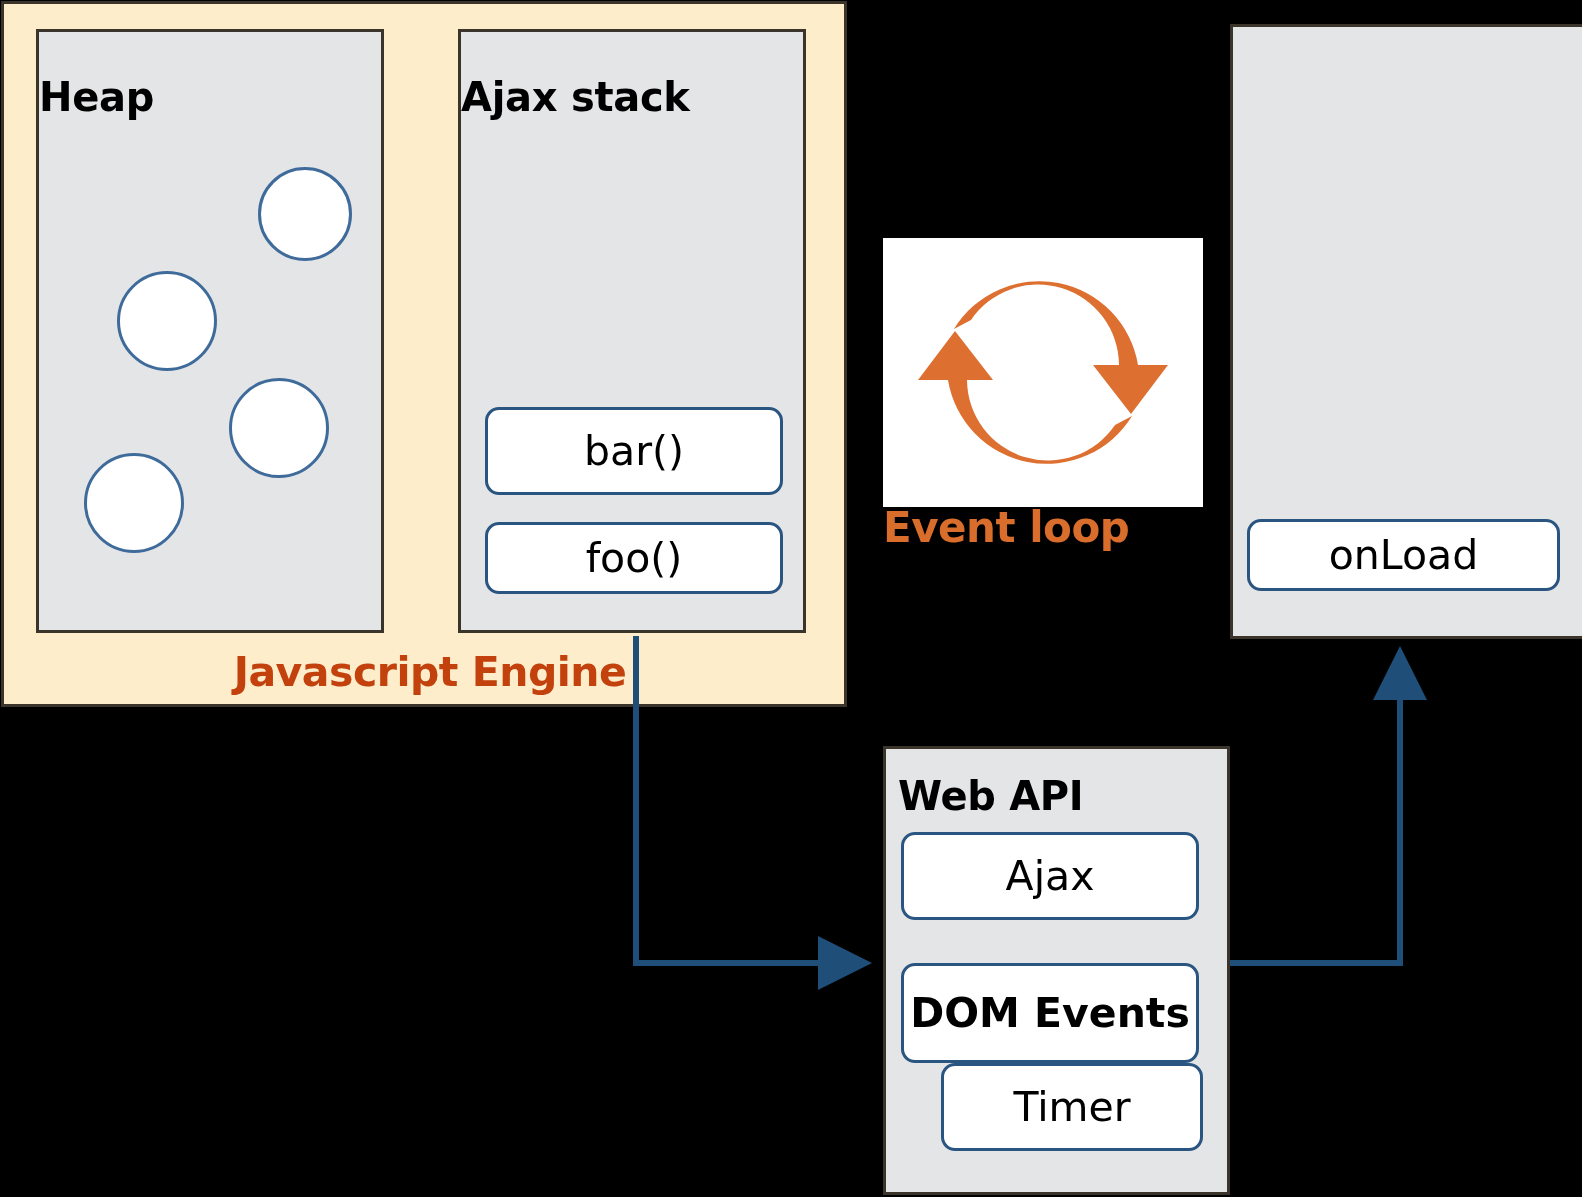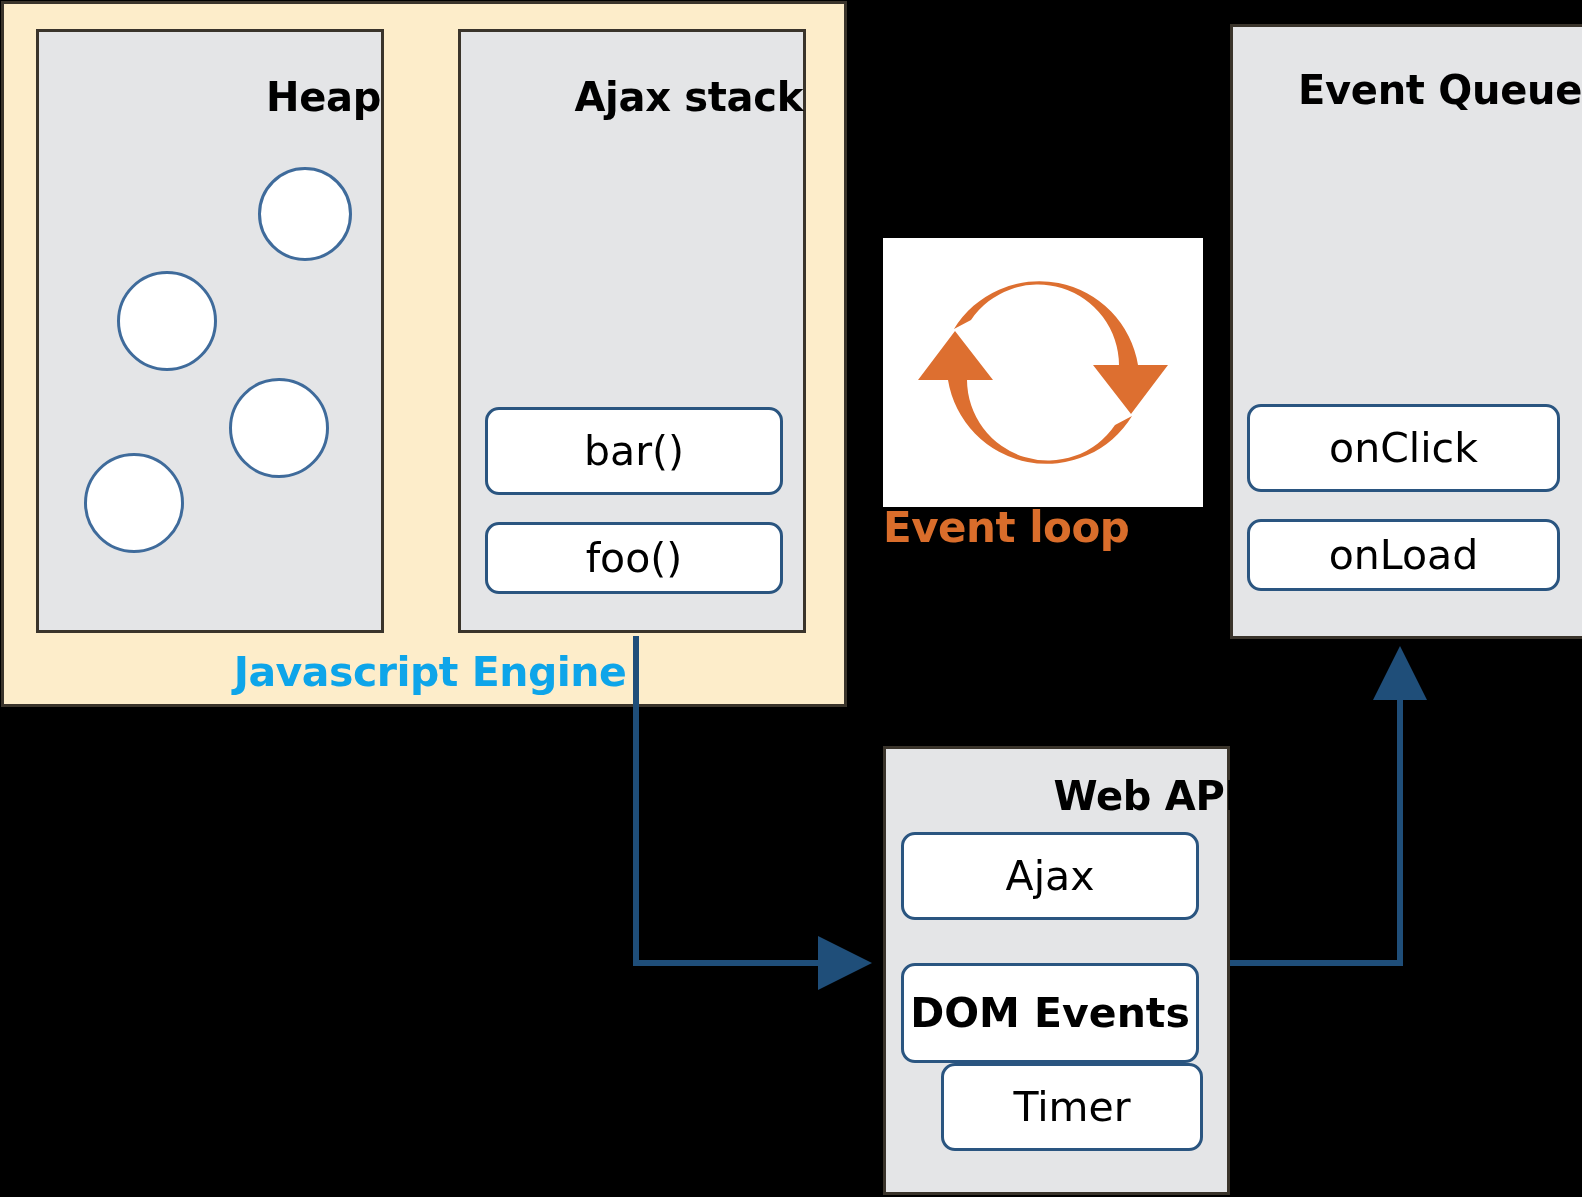--- a/index.html
+++ b/index.html
@@ -28,36 +28,36 @@
     box-sizing: border-box;
   }
   .js-engine-label {
     position: absolute;
     left: 1px;
     top: 648px;
     width: 858px;
     text-align: center;
     font-size: 41px;
     font-weight: bold;
-    color: #0ea5e9;
+    color: #c2410c;
     letter-spacing: -0.5px;
   }
 
   
   .grey-box {
     position: absolute;
     background: #E4E5E7;
     border: 3px solid #3A342B;
     box-sizing: border-box;
   }
   .box-title {
     position: absolute;
     left: 0;
     width: 100%;
-    text-align: right;
+    text-align: left;
     font-size: 40px;
     font-weight: bold;
     color: #000000;
     letter-spacing: -0.3px;
   }
 
   
   #heap-box { left: 36px; top: 29px; width: 348px; height: 604px; }
   #heap-title { top: 42px; }
   .heap-circle {
@@ -165,22 +165,20 @@
                L 72 93
                L 110 142
                L 84 142
                A 81 81 0 0 0 232 187
                Z" fill="#DD6F30"></path>
     </svg>
   </div>
   <div id="eventloop-label">Event loop</div>
 
   <div class="grey-box" id="eventqueue-box">
-    <div class="box-title" id="eventqueue-title">Event Queue</div>
-    <div class="frame-item" style="left:14px; top:377px; width:313px; height:88px;">onClick</div>
     <div class="frame-item" style="left:14px; top:492px; width:313px; height:72px;">onLoad</div>
   </div>
 
   <div class="grey-box" id="webapi-box">
     <div class="box-title" id="webapi-title">Web API</div>
     <div class="frame-item" style="left:15px; top:83px; width:298px; height:88px;">Ajax</div>
     <div class="frame-item" style="left:15px; top:214px; width:298px; height:100px;font-weight:bold;">DOM Events</div>
     <div class="frame-item" style="left:15px; top:314px; width:262px; height:88px;margin-left:40px;">Timer</div>
   </div>
 

